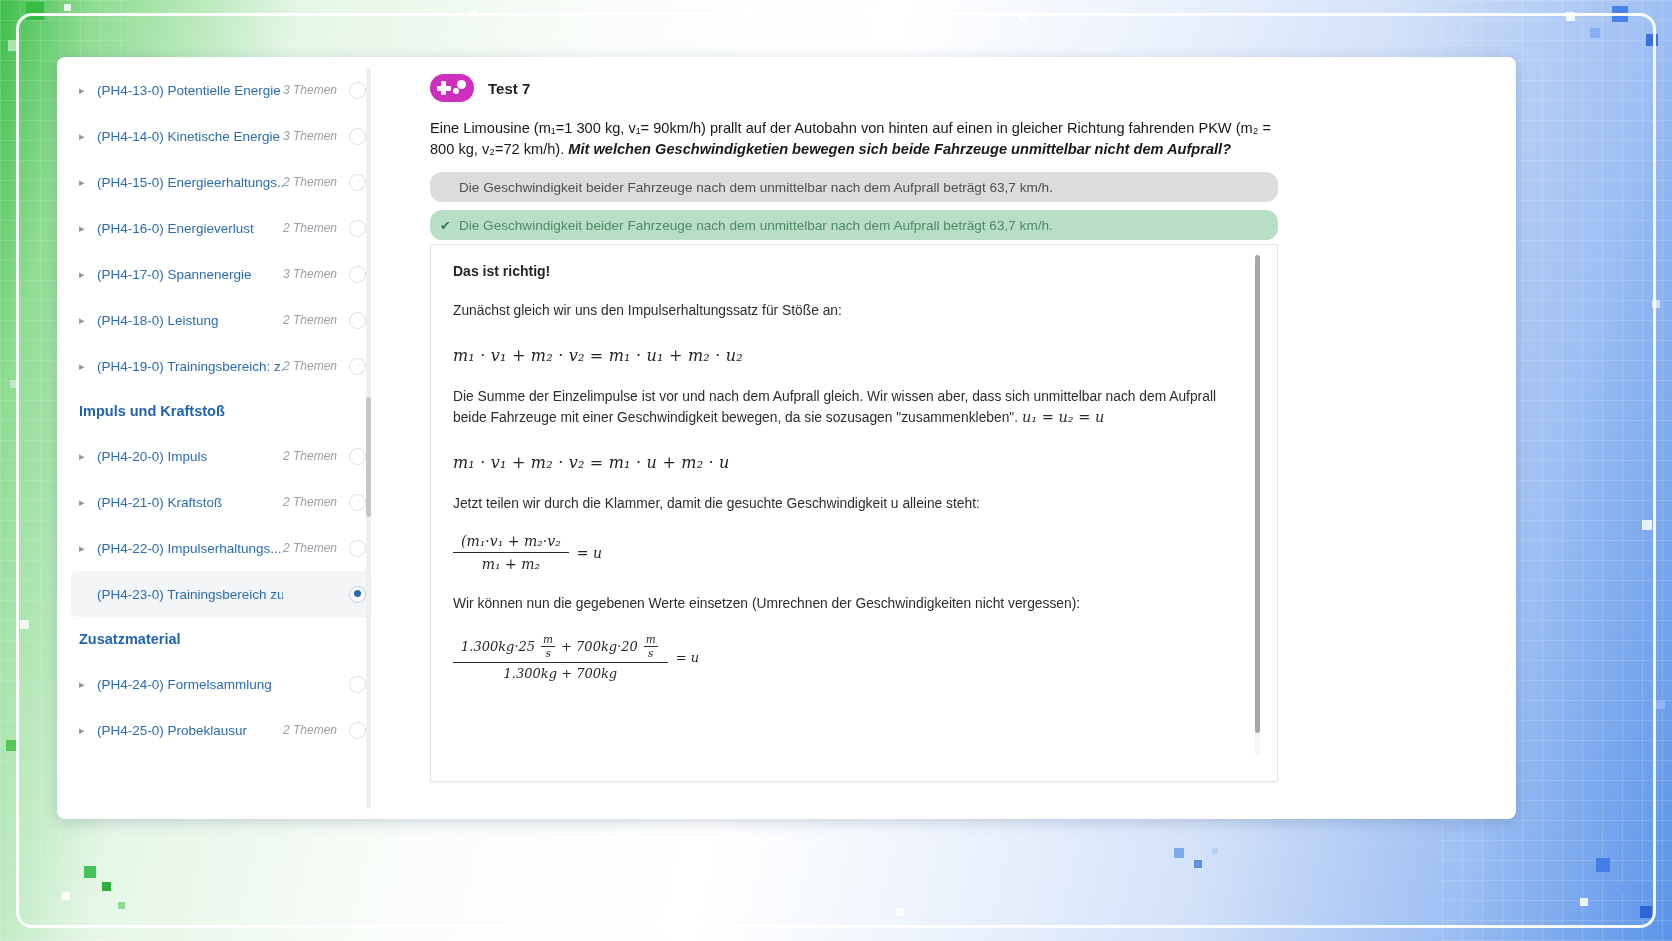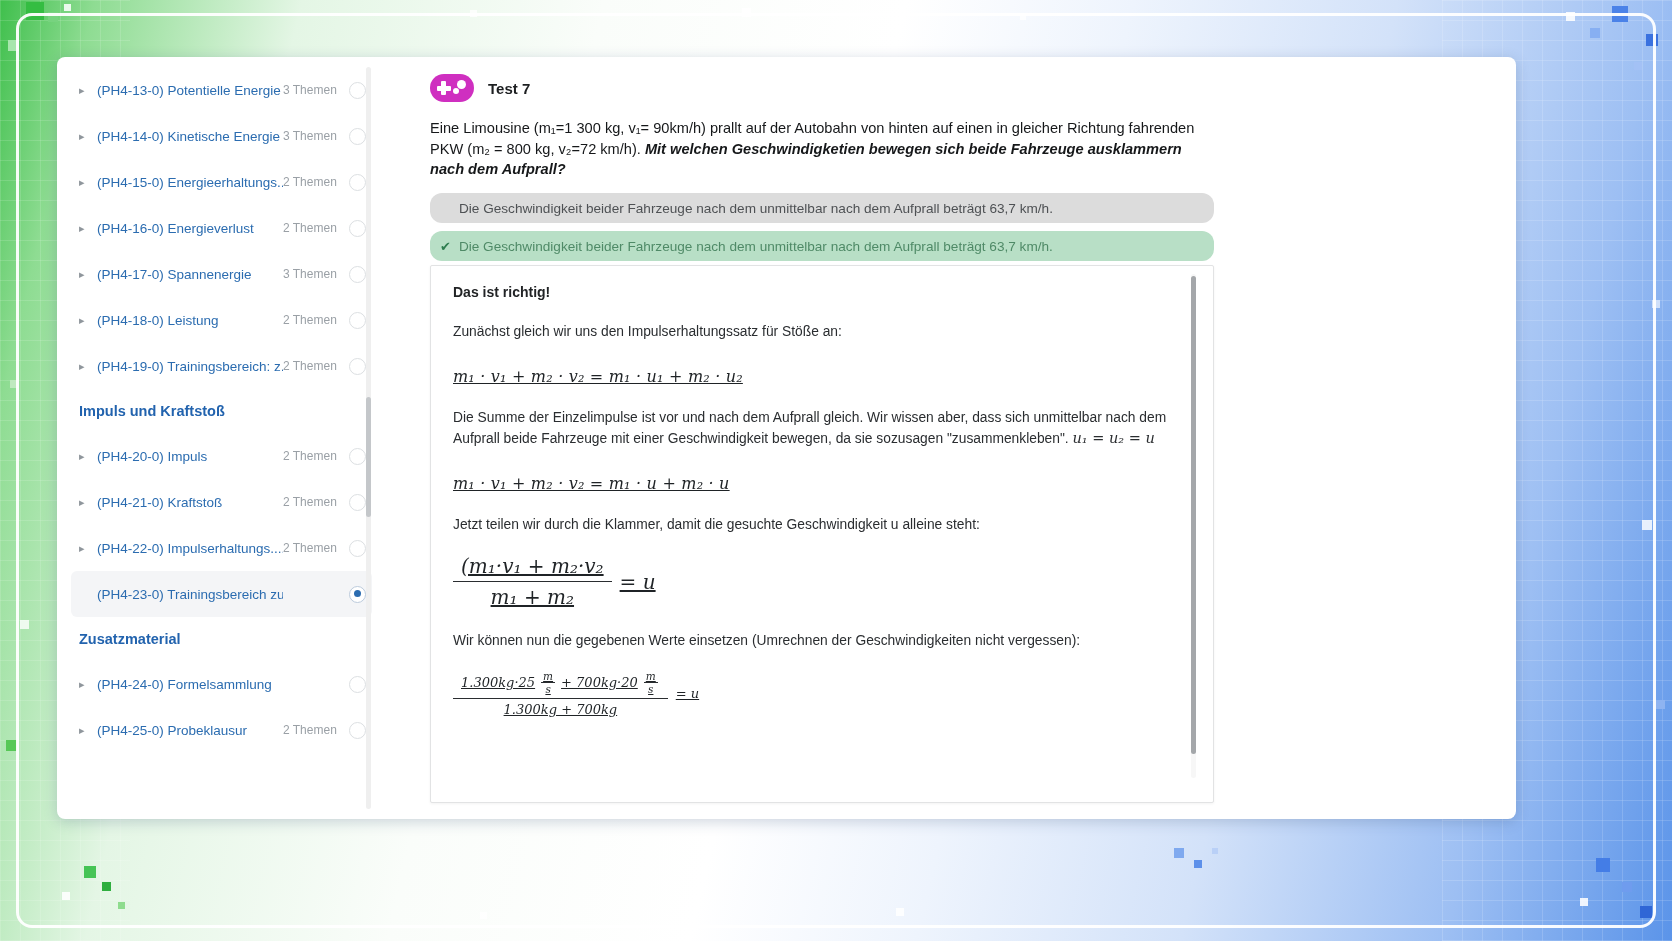--- a/index.html
+++ b/index.html
@@ -21,55 +21,55 @@
   
   .window{position:absolute;left:57px;top:57px;width:1459px;height:762px;background:#ffffff;
     border-radius:8px;box-shadow:0 3px 14px rgba(40,70,110,.22);}
 
   
   .sidebar{position:absolute;left:0;top:0;bottom:0;width:315px;padding:10px 0 0 14px;box-sizing:border-box;}
   .s-row{display:flex;align-items:center;height:46px;padding:0 6px 0 8px;border-radius:6px;cursor:pointer;}
   .s-row.sel{background:#f4f5f7;}
   .tri{width:18px;flex:0 0 18px;color:#8f969c;font-size:11px;line-height:1;}
   .s-label{flex:1;color:#2b6cb0;font-size:13.5px;white-space:nowrap;overflow:hidden;}
-  .s-themen{flex:0 0 66px;color:#9aa0a6;font-size:12px;}
+  .s-themen{flex:0 0 66px;color:#9aa0a6;font-size:12px;font-style:italic;}
   .s-circle{flex:0 0 17px;width:17px;height:17px;border:1.6px solid #dcdfe2;border-radius:50%;
     box-sizing:border-box;background:#fff;position:relative;}
   .s-row.sel .s-circle{border-color:#bccbdc;}
   .s-row.sel .s-circle::after{content:'';position:absolute;left:3.5px;top:3.5px;width:7px;height:7px;
     border-radius:50%;background:#2b6cb0;}
   .s-header{display:flex;align-items:center;height:44px;color:#2263ae;font-weight:bold;font-size:14.5px;padding-left:8px;}
   .side-scroll{position:absolute;left:309px;top:10px;width:5px;height:742px;background:#efefef;border-radius:3px;}
   .side-thumb{position:absolute;left:0;width:5px;top:330px;height:120px;background:#c4c7ca;border-radius:3px;}
 
   
-  .content{position:absolute;left:373px;top:0;width:784px;}
+  .content{position:absolute;left:373px;top:0;width:848px;}
   .test-header{display:flex;align-items:center;gap:14px;margin-top:17px;}
   .pad{width:44px;height:28px;background:#cf2fc0;border-radius:14px;position:relative;flex:0 0 44px;}
   .pad .cv{position:absolute;left:11px;top:7px;width:5px;height:14px;background:#fff;border-radius:1px;}
   .pad .ch{position:absolute;left:6.5px;top:11.5px;width:14px;height:5px;background:#fff;border-radius:1px;}
   .pad .d1{position:absolute;right:8px;top:6px;width:9px;height:9px;background:#fff;border-radius:50%;}
   .pad .d2{position:absolute;right:15px;top:14px;width:6px;height:6px;background:#fff;border-radius:50%;}
   .test-title{font-size:15px;font-weight:bold;color:#1d1f21;}
   .question{margin:16px 0 0;font-size:14.6px;line-height:1.42;color:#16181a;}
   .q-em{font-weight:bold;font-style:italic;}
   .ans{border-radius:12px;height:30px;display:flex;align-items:center;font-size:13.6px;box-sizing:border-box;}
   .ans.wrong{margin-top:13px;background:#dcdcdc;color:#4e5154;padding-left:29px;}
   .ans.correct{margin-top:8px;background:#b8dfc6;color:#4f8a67;padding-left:10px;gap:8px;}
   .check{color:#2e7d4f;font-size:13px;}
 
   .card{margin-top:4px;background:#fff;border:1px solid #e2e3e4;border-radius:2px;height:538px;
     box-sizing:border-box;position:relative;padding:16px 46px 20px 22px;overflow:hidden;
     box-shadow:0 1px 3px rgba(0,0,0,.05);}
   .c-head{margin:2px 0 0;font-size:14px;font-weight:bold;color:#222426;}
   .c-p{margin:22px 0 0;font-size:13.8px;color:#2a2d30;line-height:1.45;}
   .mi{font-family:"DejaVu Serif",serif;font-style:italic;font-size:14.5px;}
-  .math{font-family:"DejaVu Serif",serif;font-style:italic;color:#1f2326;text-decoration:underline;}
+  .math{font-family:"DejaVu Serif",serif;font-style:italic;color:#1f2326;}
   .f-line{margin:25px 0 0;font-size:16px;letter-spacing:.2px;}
-  .f-frac{margin:19px 0 0;font-size:20px;display:flex;align-items:center;gap:8px;}
+  .f-frac{margin:19px 0 0;font-size:14px;display:flex;align-items:center;gap:8px;}
   .f-frac.small{font-size:13px;}
   .frac{display:inline-block;text-align:center;}
   .frac .top{display:flex;align-items:center;justify-content:center;gap:4px;border-bottom:1.2px solid #2a2d30;padding:0 8px 3px;}
   .frac .bot{display:block;padding-top:3px;}
   .ufrac{display:inline-flex;flex-direction:column;align-items:center;font-size:10.5px;line-height:1.15;vertical-align:middle;margin:0 2px;}
   .ufrac .t{border-bottom:1px solid #2a2d30;padding:0 2px;}
   .card-scroll{position:absolute;right:17px;top:8px;bottom:24px;width:5px;background:#f7f7f7;border-radius:3px;}
   .card-thumb{position:absolute;left:0;top:2px;width:5px;height:calc(100% - 26px);background:#a4a7aa;border-radius:3px;}
 </style>
 </head>
@@ -207,21 +207,21 @@
     <div class="test-header">
       <span class="pad">
         <span class="cv"></span>
           <span class="ch"></span>
           <span class="d1"></span>
           <span class="d2"></span>
       </span>
       <span class="test-title">Test 7</span>
     </div>
 
-    <p class="question"><span>Eine Limousine (m₁=1 300 kg, v₁= 90km/h) prallt auf der Autobahn von hinten auf einen in gleicher Richtung fahrenden PKW (m₂ = 800 kg, v₂=72 km/h). </span><span class="q-em">Mit welchen Geschwindigketien bewegen sich beide Fahrzeuge ausklammern nach dem Aufprall?</span></p>
+    <p class="question"><span>Eine Limousine (m₁=1 300 kg, v₁= 90km/h) prallt auf der Autobahn von hinten auf einen in gleicher Richtung fahrenden PKW (m₂ = 800 kg, v₂=72 km/h). </span><span class="q-em">Mit welchen Geschwindigketien bewegen sich beide Fahrzeuge unmittelbar nicht dem Aufprall?</span></p>
 
     <div class="ans wrong">
       <span>Die Geschwindigkeit beider Fahrzeuge nach dem unmittelbar nach dem Aufprall beträgt 63,7 km/h.</span>
     </div>
 
     <div class="ans correct">
       <span class="check">✔</span>
       <span>Die Geschwindigkeit beider Fahrzeuge nach dem unmittelbar nach dem Aufprall beträgt 63,7 km/h.</span>
     </div>
 

